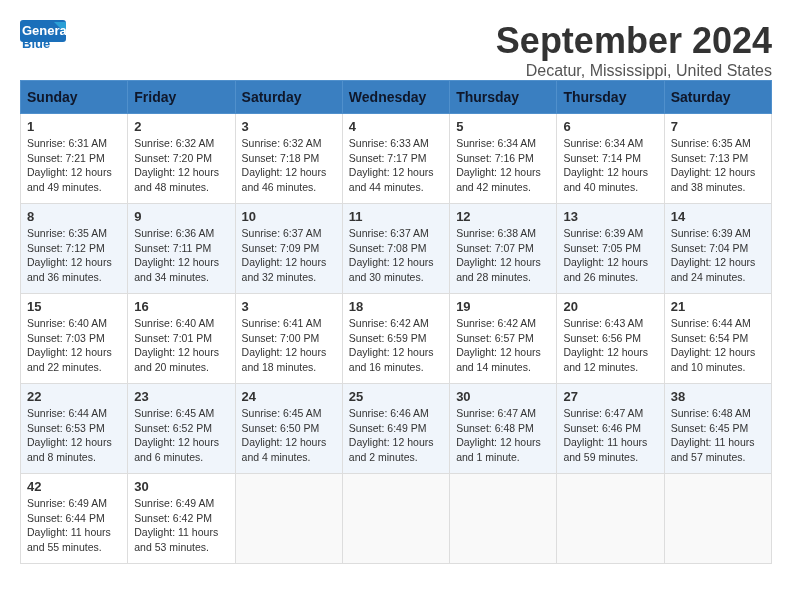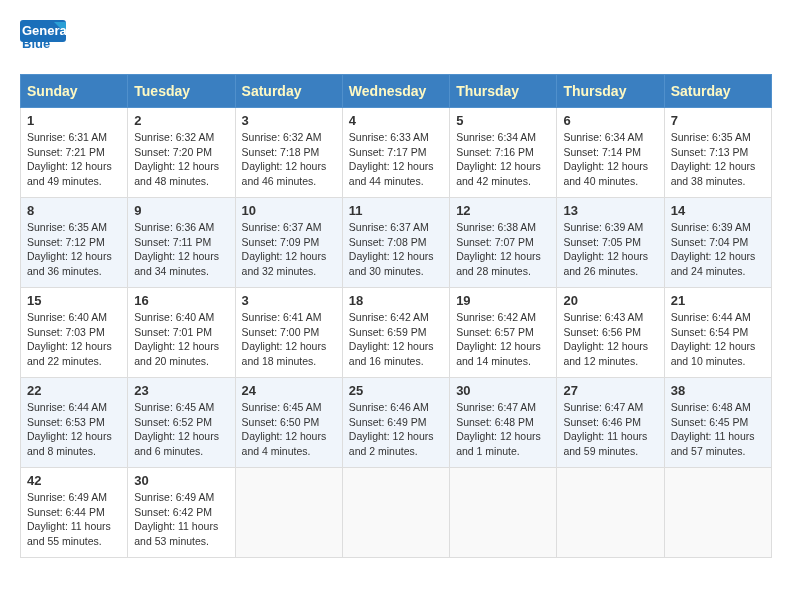--- a/index.html
+++ b/index.html
@@ -7,21 +7,20 @@
       font-family: Arial, sans-serif;
       background: #fff;
       width: 792px;
       min-height: 612px;
       padding: 20px;
     }
     .header {
       display: flex;
       justify-content: space-between;
       align-items: flex-start;
-      margin-bottom: 10px;
     }
     .logo-wrapper {
       display: flex;
       align-items: center;
     }
     .title-area {
       text-align: right;
     }
     .title-area h1 {
       font-size: 36px;
@@ -33,21 +32,21 @@
       color: #555;
       font-weight: normal;
     }
     .calendar {
       width: 100%;
       border-collapse: collapse;
       border: 1px solid #ccc;
     }
     .calendar th {
       background-color: #3a7fc1;
-      color: #fef9c3;
+      color: #0f172a;
       padding: 8px 6px;
       text-align: left;
       font-size: 14px;
       border: 1px solid #5090cc;
     }
     .calendar td {
       vertical-align: top;
       padding: 5px 6px;
       border: 1px solid #ddd;
       width: calc(100% / 7);
@@ -87,28 +86,30 @@
   <div class="logo-wrapper">
     <svg width="50" height="44" viewBox="0 0 50 44">
 
       <rect x="0" y="0" width="46" height="22" rx="3" fill="#1a6fba"></rect>
       <polygon points="34,2 46,14 46,2" fill="#2a9fd6"></polygon>
       <text x="2" y="15" font-size="13" font-weight="bold" fill="white" font-family="Arial">General</text>
       <text x="2" y="28" font-size="13" font-weight="bold" fill="#1a6fba" font-family="Arial">Blue</text>
     </svg>
   </div>
   <div class="title-area">
+    <h1>September 2024</h1>
+    <h2>Decatur, Mississippi, United States</h2>
   </div>
 </div>
 
 <table class="calendar">
   <thead>
     <tr>
     <th>Sunday</th>
-        <th>Tuesday</th>
+        <th>Friday</th>
         <th>Saturday</th>
         <th>Wednesday</th>
         <th>Thursday</th>
         <th>Thursday</th>
         <th>Saturday</th>
       </tr>
   </thead>
   <tbody id="calendar-body">
   <tr>
         <td>

